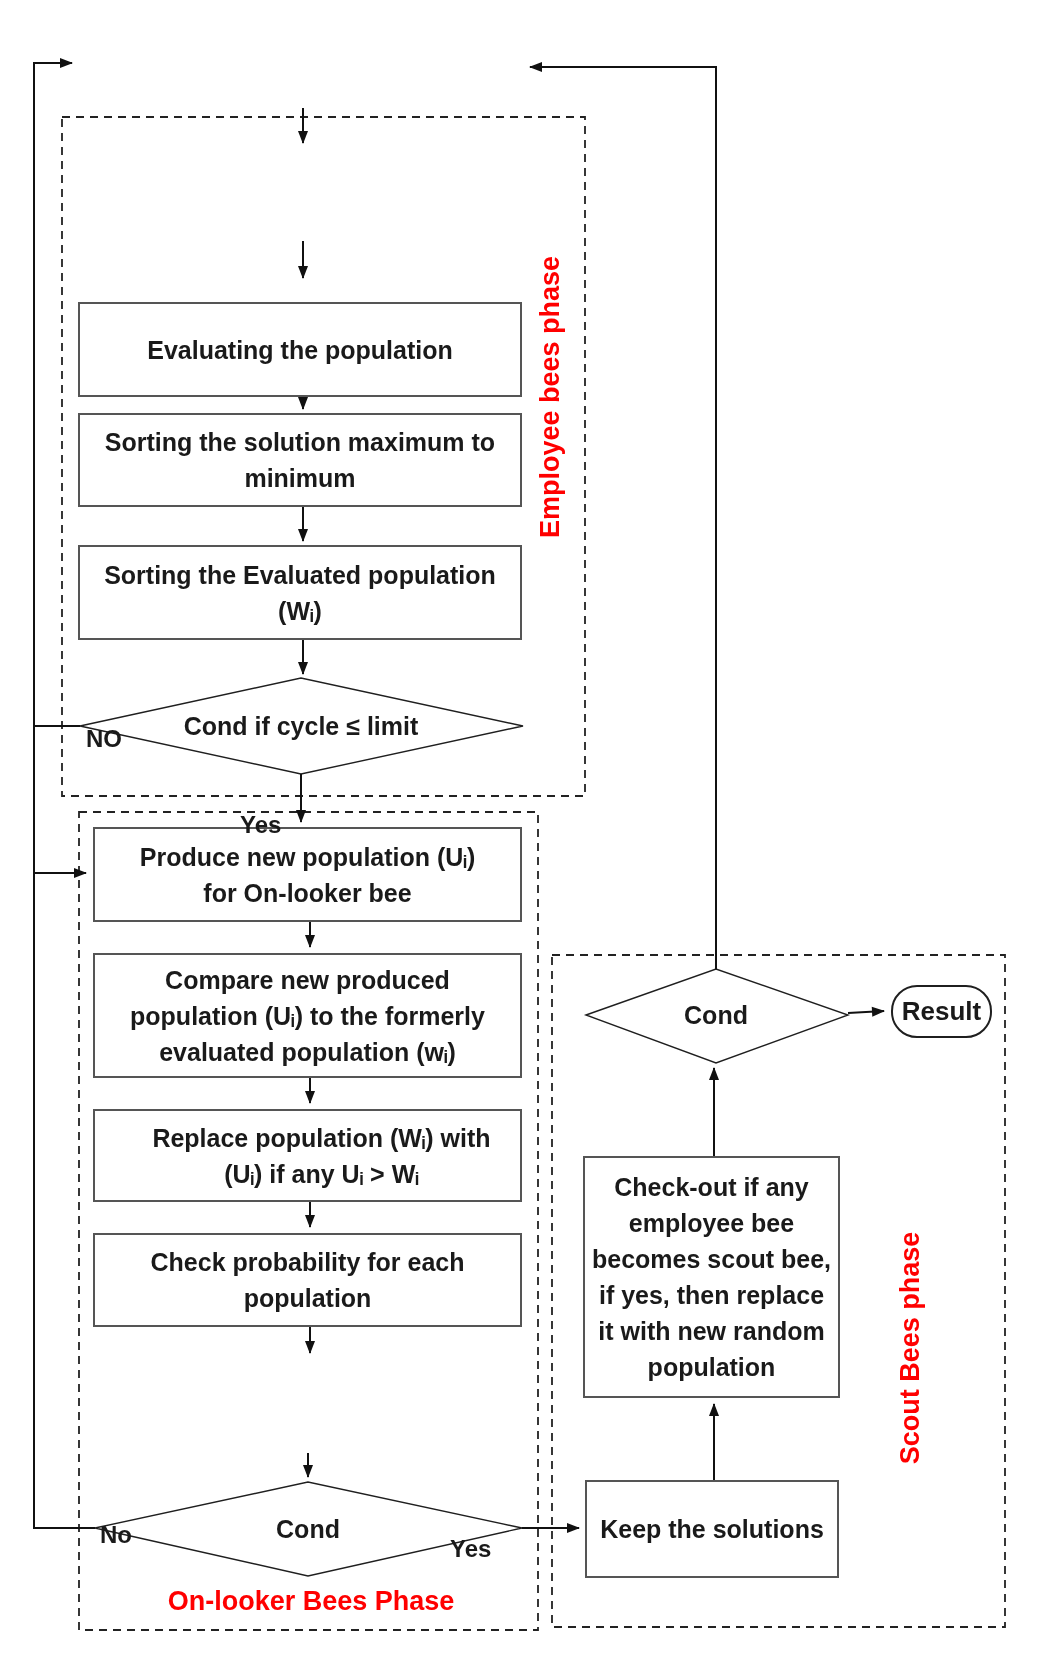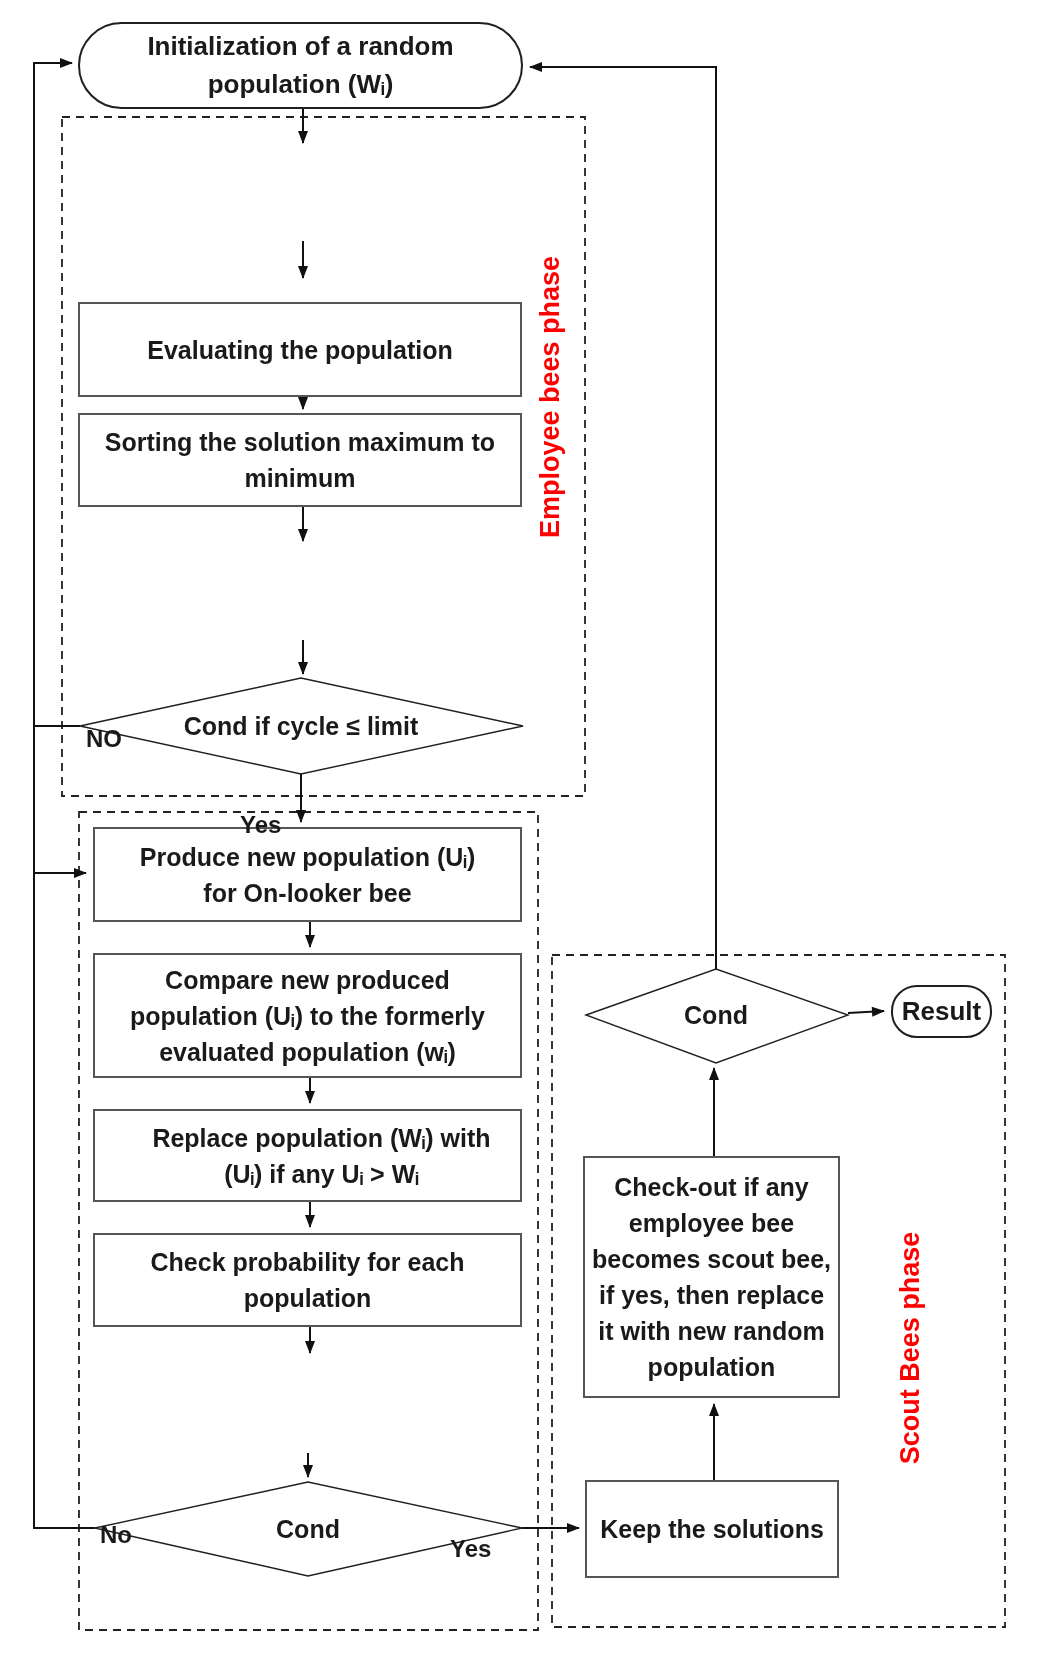--- a/index.html
+++ b/index.html
@@ -67,29 +67,29 @@
     <line x1="310" y1="1327" x2="310" y2="1353" stroke="#111" stroke-width="2" marker-end="url(#ah)"></line>
     <line x1="308" y1="1453" x2="308" y2="1477" stroke="#111" stroke-width="2" marker-end="url(#ah)"></line>
     <line x1="522" y1="1528" x2="579" y2="1528" stroke="#111" stroke-width="2" marker-end="url(#ah)"></line>
 
     <line x1="714" y1="1480" x2="714" y2="1404" stroke="#111" stroke-width="2" marker-end="url(#ah)"></line>
     <line x1="714" y1="1156" x2="714" y2="1068" stroke="#111" stroke-width="2" marker-end="url(#ah)"></line>
     <line x1="848" y1="1013" x2="884" y2="1011" stroke="#111" stroke-width="2" marker-end="url(#ah)"></line>
     <polyline points="716,969 716,67 530,67" fill="none" stroke="#111" stroke-width="2" marker-end="url(#ah)"></polyline>
   </svg>
 
-  <div class="node capsule" style="left:78px;top:22px;width:445px;height:87px;">Initialization of a random
-population (Wᵢ)</div>
 
 
   <div class="node" style="left:78px;top:282px;width:444px;height:95px;margin-top:20px;">Evaluating the population</div>
 
   <div class="node" style="left:78px;top:413px;width:444px;height:94px;">Sorting the solution maximum to
 minimum</div>
 
+  <div class="node" style="left:78px;top:545px;width:444px;height:95px;">Sorting the Evaluated population
+(Wᵢ)</div>
 
   <div class="node" style="left:93px;top:827px;width:429px;height:95px;">Produce new population (Uᵢ)
 for On-looker bee</div>
 
   <div class="node" style="left:93px;top:953px;width:429px;height:125px;">Compare new produced
 population (Uᵢ) to the formerly
 evaluated population (wᵢ)</div>
 
   <div class="node" style="left:93px;top:1109px;width:429px;height:93px;padding-left:34px;">Replace population (Wᵢ) with
 (Uᵢ) if any Uᵢ &gt; Wᵢ</div>
@@ -112,15 +112,16 @@
   <div class="diamond-label" style="left:101px;top:703px;width:400px;height:46px;">Cond if cycle ≤ limit</div>
   <div class="diamond-label" style="left:108px;top:1506px;width:400px;height:46px;">Cond</div>
   <div class="diamond-label" style="left:616px;top:992px;width:200px;height:46px;">Cond</div>
 
   <div class="edge-label" style="left:86px;top:682px;">NO</div>
   <div class="edge-label" style="left:240px;top:768px;">Yes</div>
   <div class="edge-label" style="left:100px;top:1478px;">No</div>
   <div class="edge-label" style="left:450px;top:1492px;">Yes</div>
 
   <div class="phase-label vertical" style="left:550px;top:397px;">Employee bees phase</div>
+  <div class="phase-label horizontal" style="left:311px;top:1601px;">On-looker Bees Phase</div>
   <div class="phase-label vertical" style="left:910px;top:1348px;">Scout Bees phase</div>
 
 </div>
 
 </body></html>

